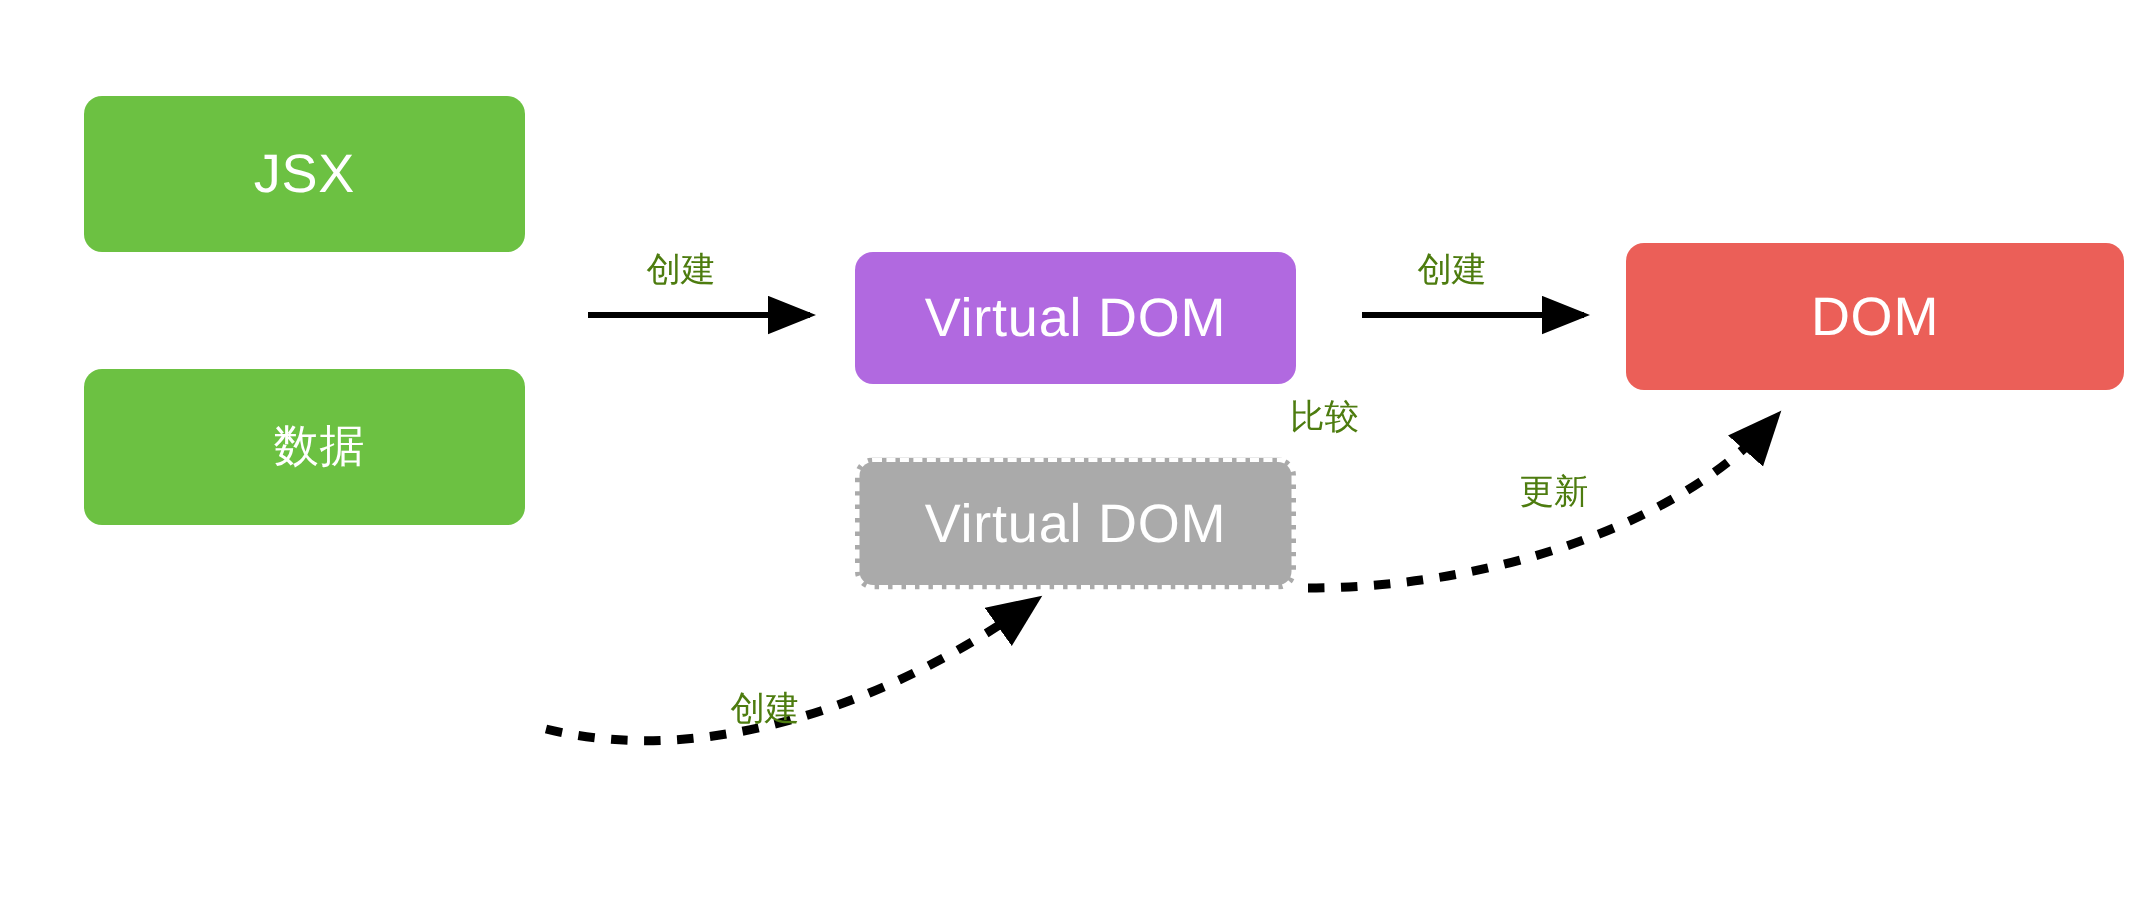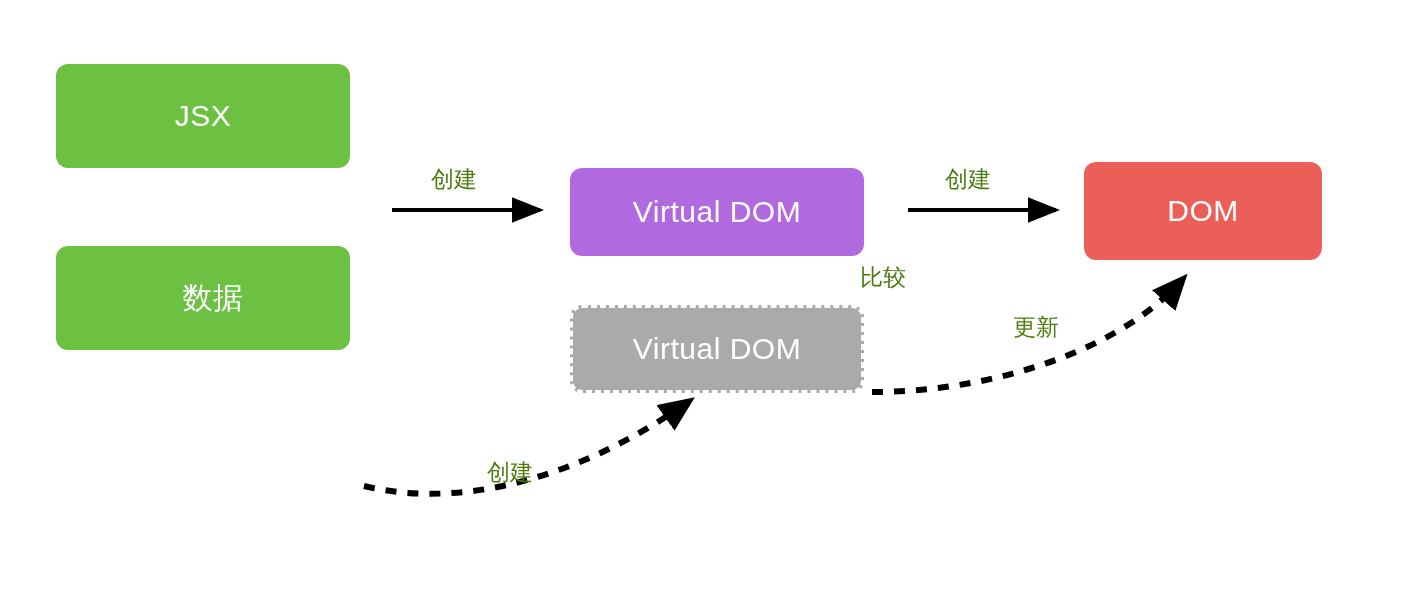--- a/index.html
+++ b/index.html
@@ -17,21 +17,21 @@
     background: #ffffff;
     overflow: hidden;
   }
   .node {
     position: absolute;
     display: flex;
     align-items: center;
     justify-content: center;
     border-radius: 12px;
     color: #ffffff;
-    font-size: 30px;
+    font-size: 36px;
     font-weight: 400;
     letter-spacing: 0.5px;
     box-sizing: border-box;
     line-height: 1;
     white-space: nowrap;
   }
   .node-green  { background: #6CC142; }
   .node-purple { background: #B169E0; }
   .node-red    { background: #EB5F58; }
   .node-gray   { background: #AAAAAA; border: 3px dashed #ffffff; }
@@ -89,21 +89,21 @@
 
 
   <div class="node node-purple" style="left:570px; top:168px; width:294px; height:88px;">
     <span>Virtual DOM</span>
   </div>
 
   <div class="node node-gray" style="left:570px; top:305px; width:294px; height:88px;">
     <span>Virtual DOM</span>
   </div>
 
-  <div class="node node-red" style="left:1084px; top:162px; width:238px; height:98px;">
+  <div class="node node-red" style="left:1084px; top:162px; width:332px; height:98px;">
     <span>DOM</span>
   </div>
 
   <div class="edge-label" style="left:431px; top:168px;">创建</div>
 
   <div class="edge-label" style="left:945px; top:168px;">创建</div>
 
   <div class="edge-label" style="left:860px; top:266px;">比较</div>
 
   <div class="edge-label" style="left:1013px; top:316px;">更新</div>

